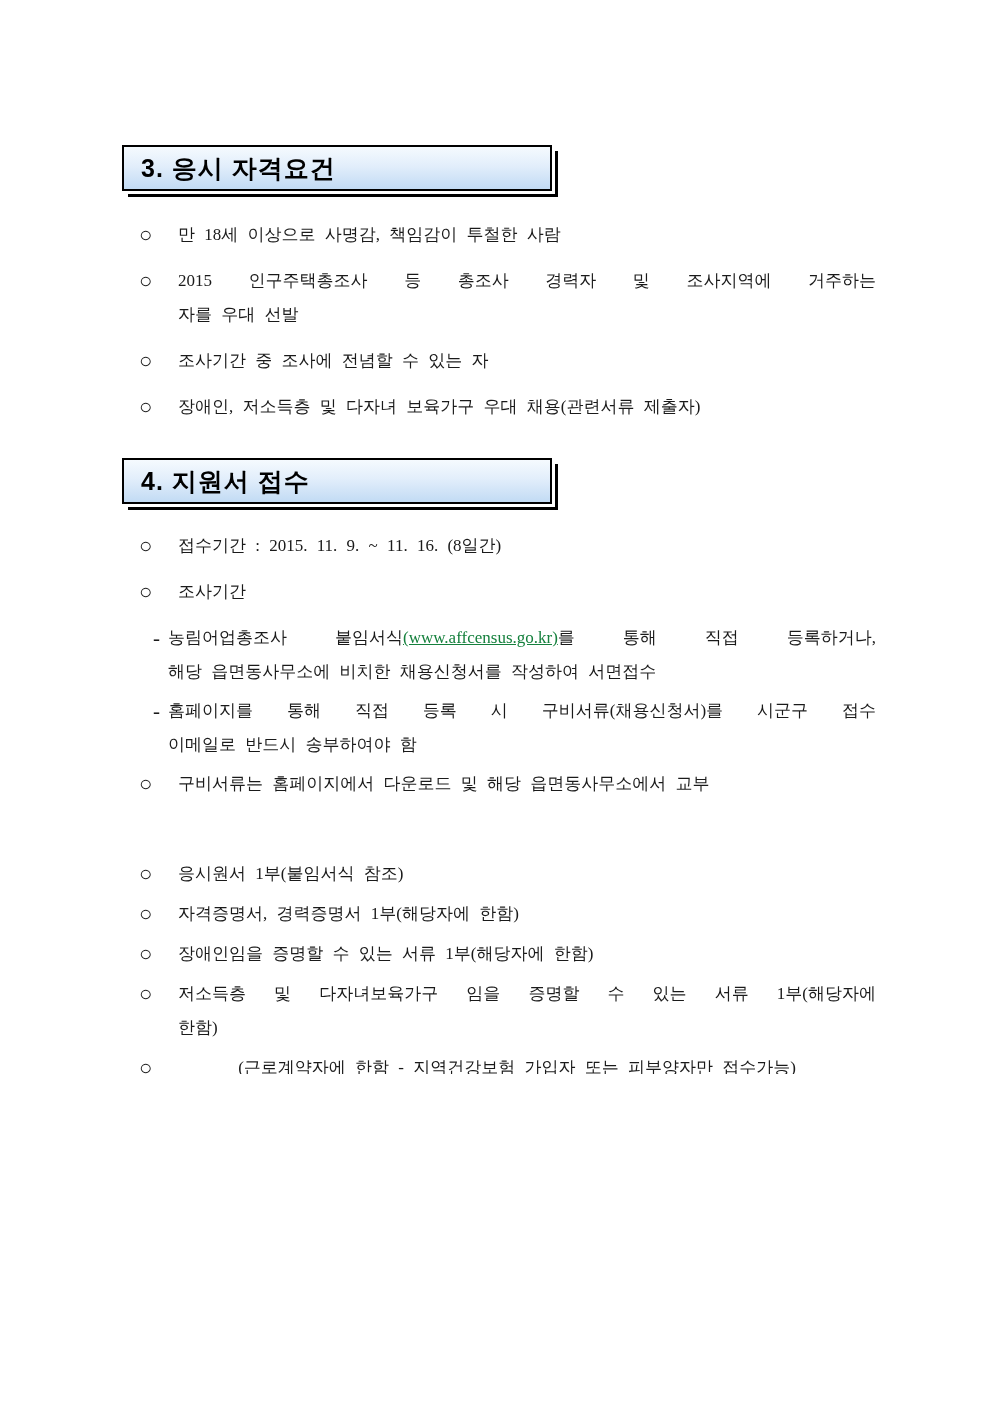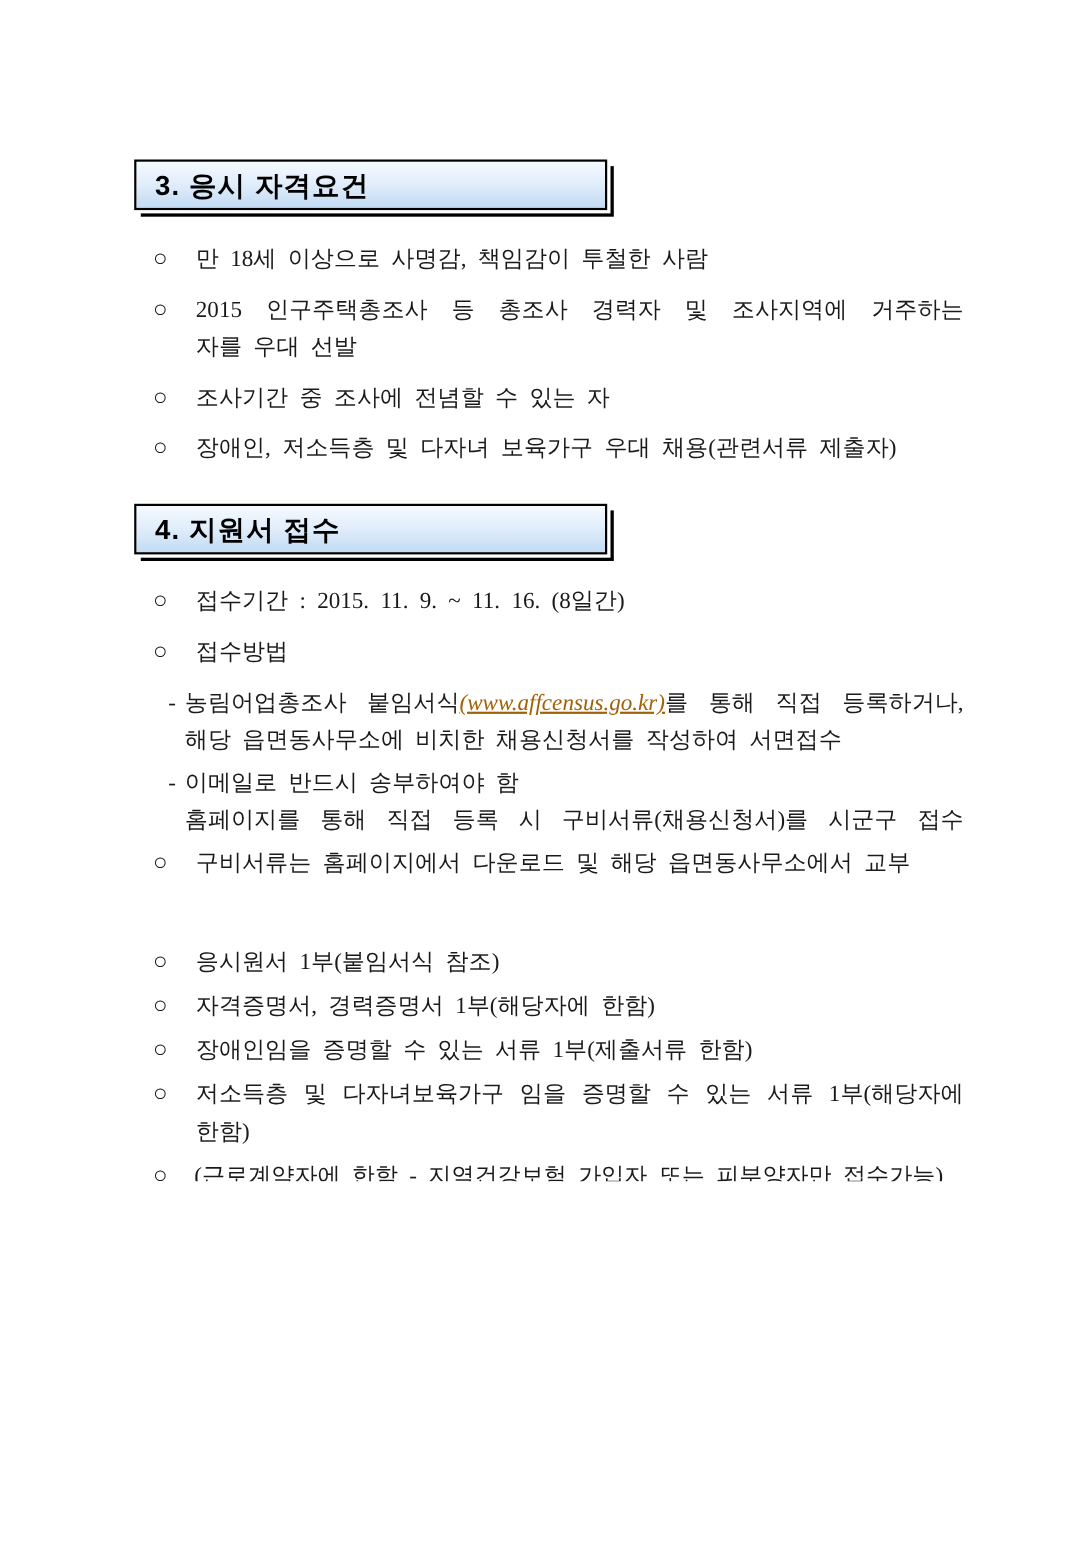--- a/index.html
+++ b/index.html
@@ -35,27 +35,27 @@
   .sec5 .item{margin-bottom:6px;}
   .item.dash{margin-left:14px;margin-bottom:5px;}
   .bullet{
     flex:0 0 39px;
     font-size:22px;line-height:34px;
     color:#1a1a1a;
   }
   .item.dash .bullet{flex:0 0 15px;font-size:21px;}
   .lines{flex:1;min-width:0;}
   .line{
-    font-size:21px;line-height:34px;
+    font-size:17px;line-height:34px;
     white-space:pre-wrap;
     word-spacing:5px;
   }
   .line.j{text-align:justify;text-align-last:justify;}
   .line.outdent{margin-left:-20px;text-align:center;}
-  a.weblink{color:#a16207;text-decoration:underline;cursor:pointer;font-style:italic;}
+  a.weblink{color:#15803d;text-decoration:underline;cursor:pointer;}
 </style>
 </head>
 <body>
 
 <div class="page">
 
   <div class="section sec3">
     <div class="section-header">
       <span>3. 응시 자격요건</span>
     </div>
@@ -95,35 +95,35 @@
     <div class="items">
       <div class="item">
         <span class="bullet">○</span>
         <div class="lines">
             <div class="line">접수기간 : 2015. 11. 9. ~ 11. 16. (8일간)</div>
           </div>
       </div>
       <div class="item">
         <span class="bullet">○</span>
         <div class="lines">
-            <div class="line">접수방법</div>
+            <div class="line">조사기간</div>
           </div>
       </div>
       <div class="item dash">
         <span class="bullet">-</span>
         <div class="lines">
           <div class="line j"><span>농림어업총조사 붙임서식</span><a class="weblink">(www.affcensus.go.kr)</a><span>를 통해 직접 등록하거나,</span></div>
           <div class="line">해당 읍면동사무소에 비치한 채용신청서를 작성하여 서면접수</div>
         </div>
       </div>
       <div class="item dash">
         <span class="bullet">-</span>
         <div class="lines">
+          <div class="line j">홈페이지를 통해 직접 등록 시 구비서류(채용신청서)를 시군구 접수</div>
           <div class="line">이메일로 반드시 송부하여야 함</div>
-          <div class="line j">홈페이지를 통해 직접 등록 시 구비서류(채용신청서)를 시군구 접수</div>
         </div>
       </div>
       <div class="item">
         <span class="bullet">○</span>
         <div class="lines">
             <div class="line">구비서류는 홈페이지에서 다운로드 및 해당 읍면동사무소에서 교부</div>
           </div>
       </div>
     </div>
   </div>
@@ -138,21 +138,21 @@
       </div>
       <div class="item">
         <span class="bullet">○</span>
         <div class="lines">
             <div class="line">자격증명서, 경력증명서 1부(해당자에 한함)</div>
           </div>
       </div>
       <div class="item">
         <span class="bullet">○</span>
         <div class="lines">
-            <div class="line">장애인임을 증명할 수 있는 서류 1부(제출서류 한함)</div>
+            <div class="line">장애인임을 증명할 수 있는 서류 1부(해당자에 한함)</div>
           </div>
       </div>
       <div class="item">
         <span class="bullet">○</span>
         <div class="lines">
           <div class="line j">저소득층 및 다자녀보육가구 임을 증명할 수 있는 서류 1부(해당자에</div>
           <div class="line">한함)</div>
         </div>
       </div>
       <div class="item">

